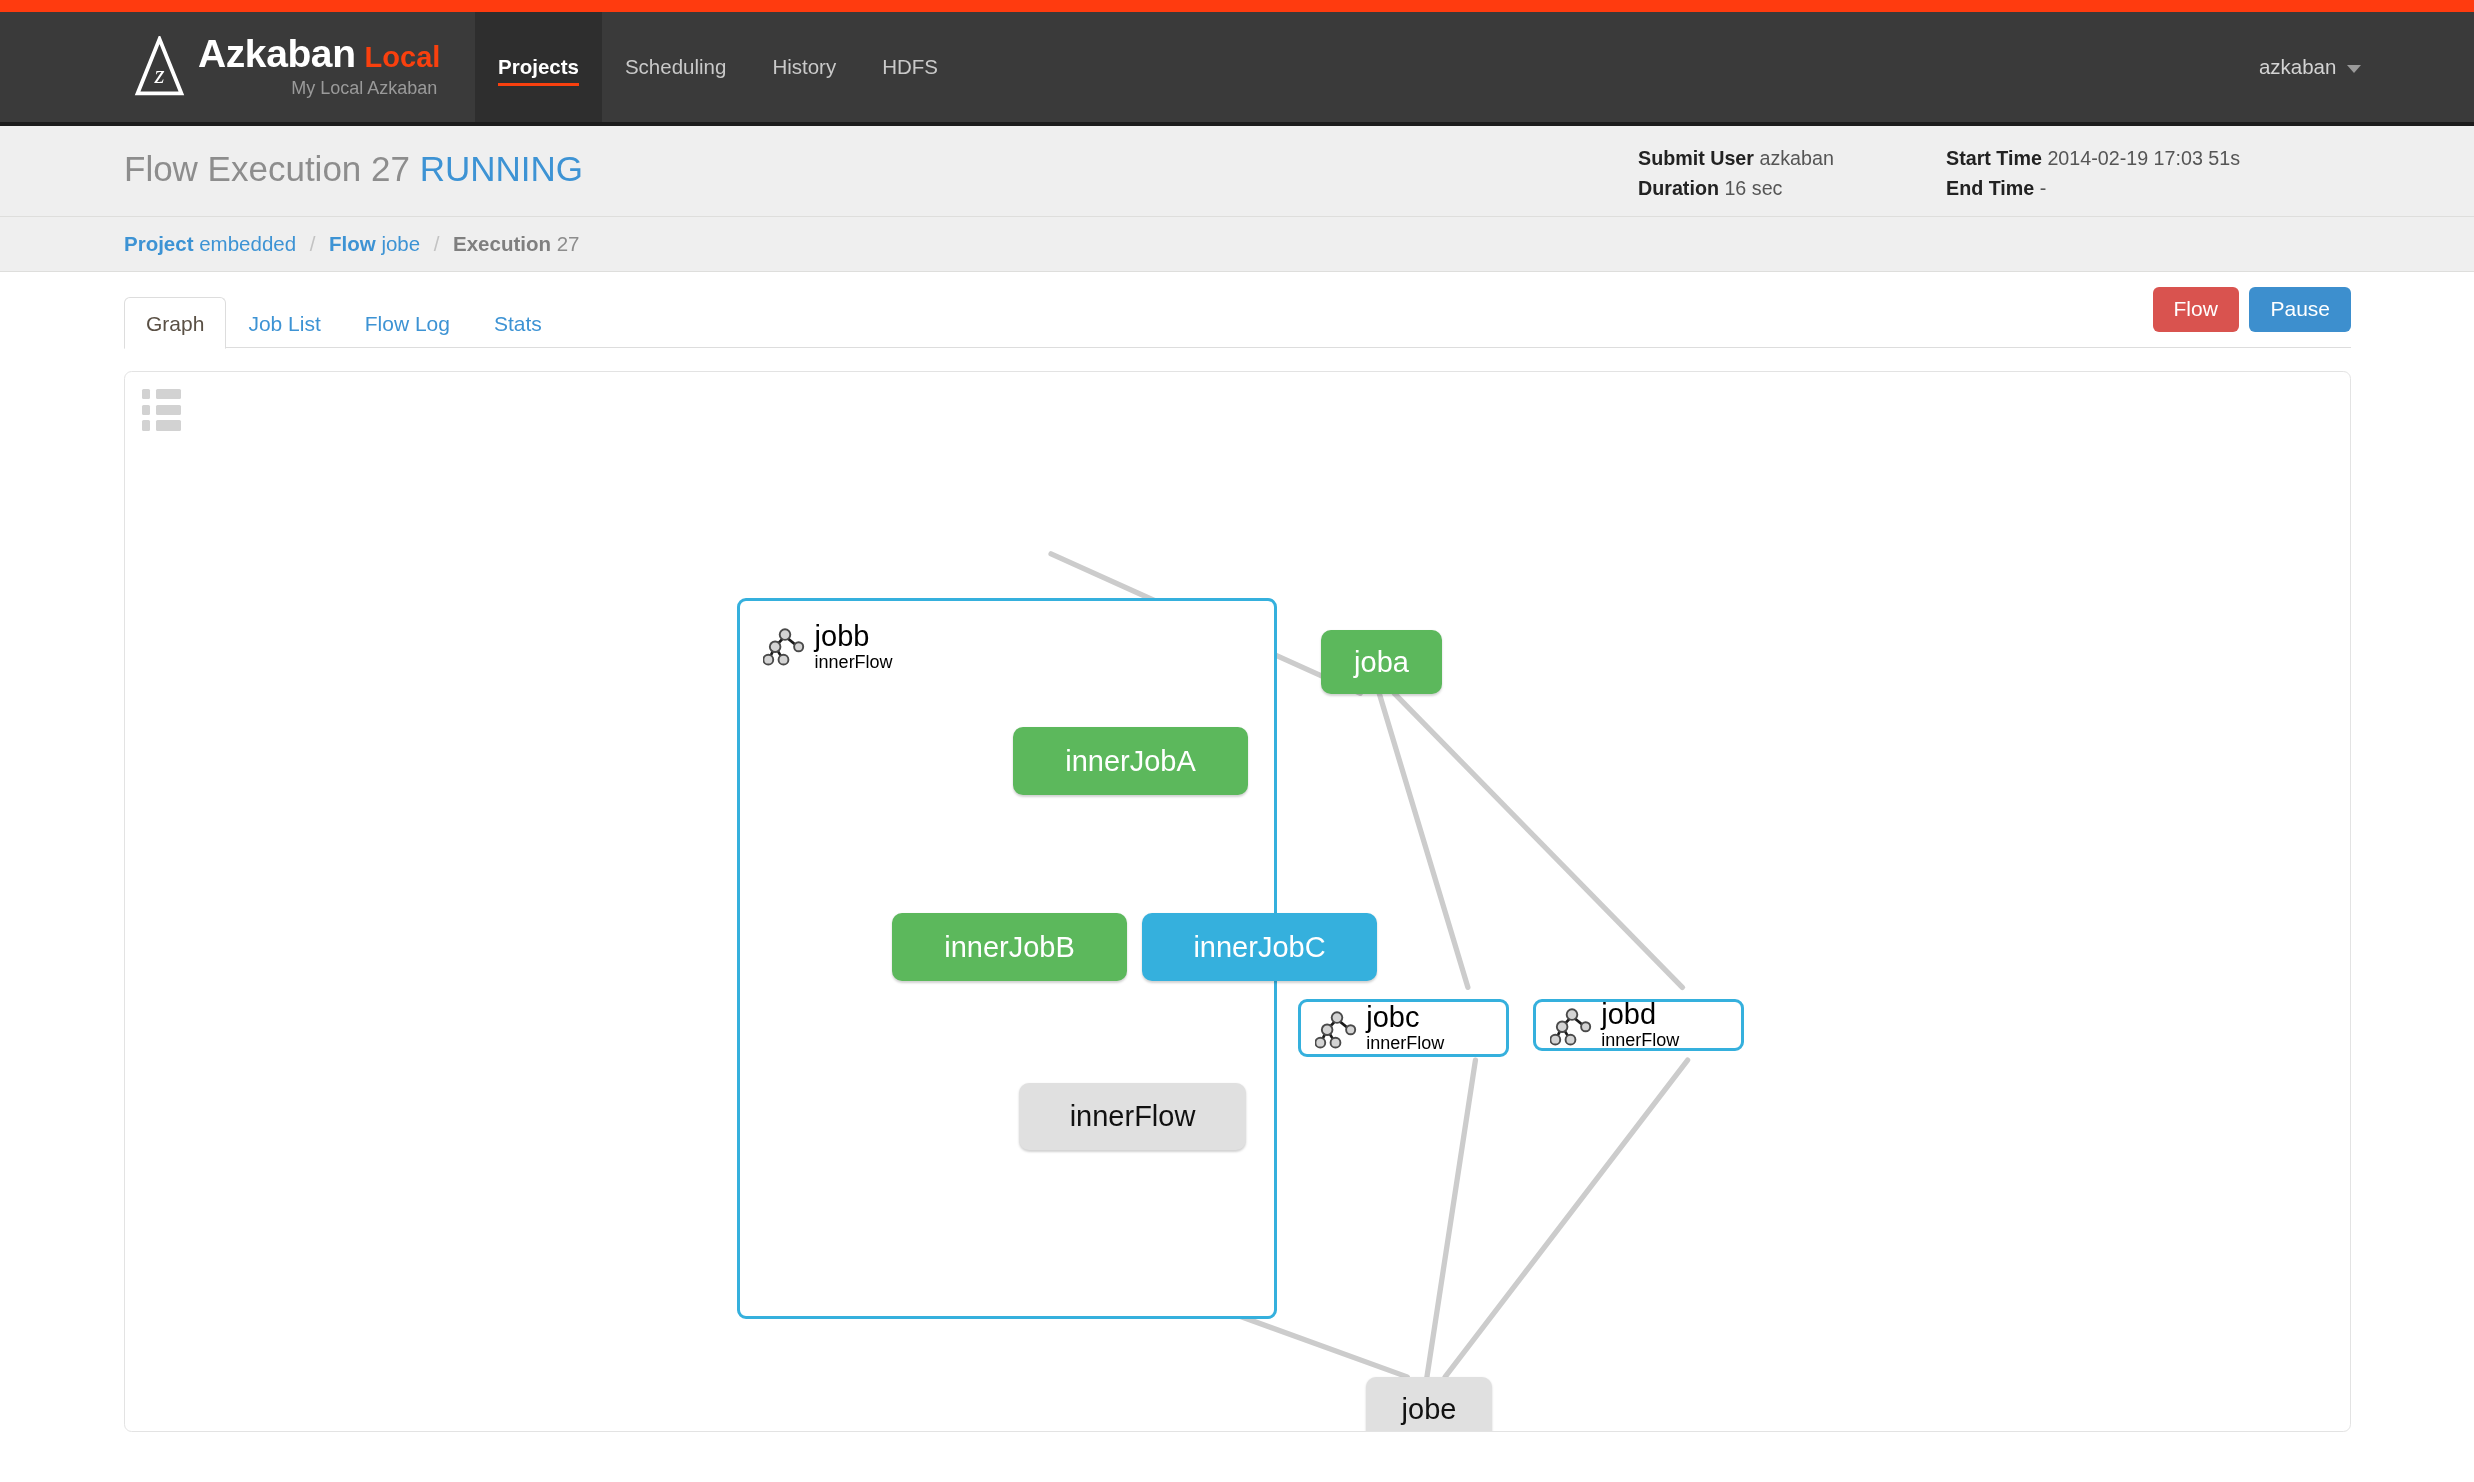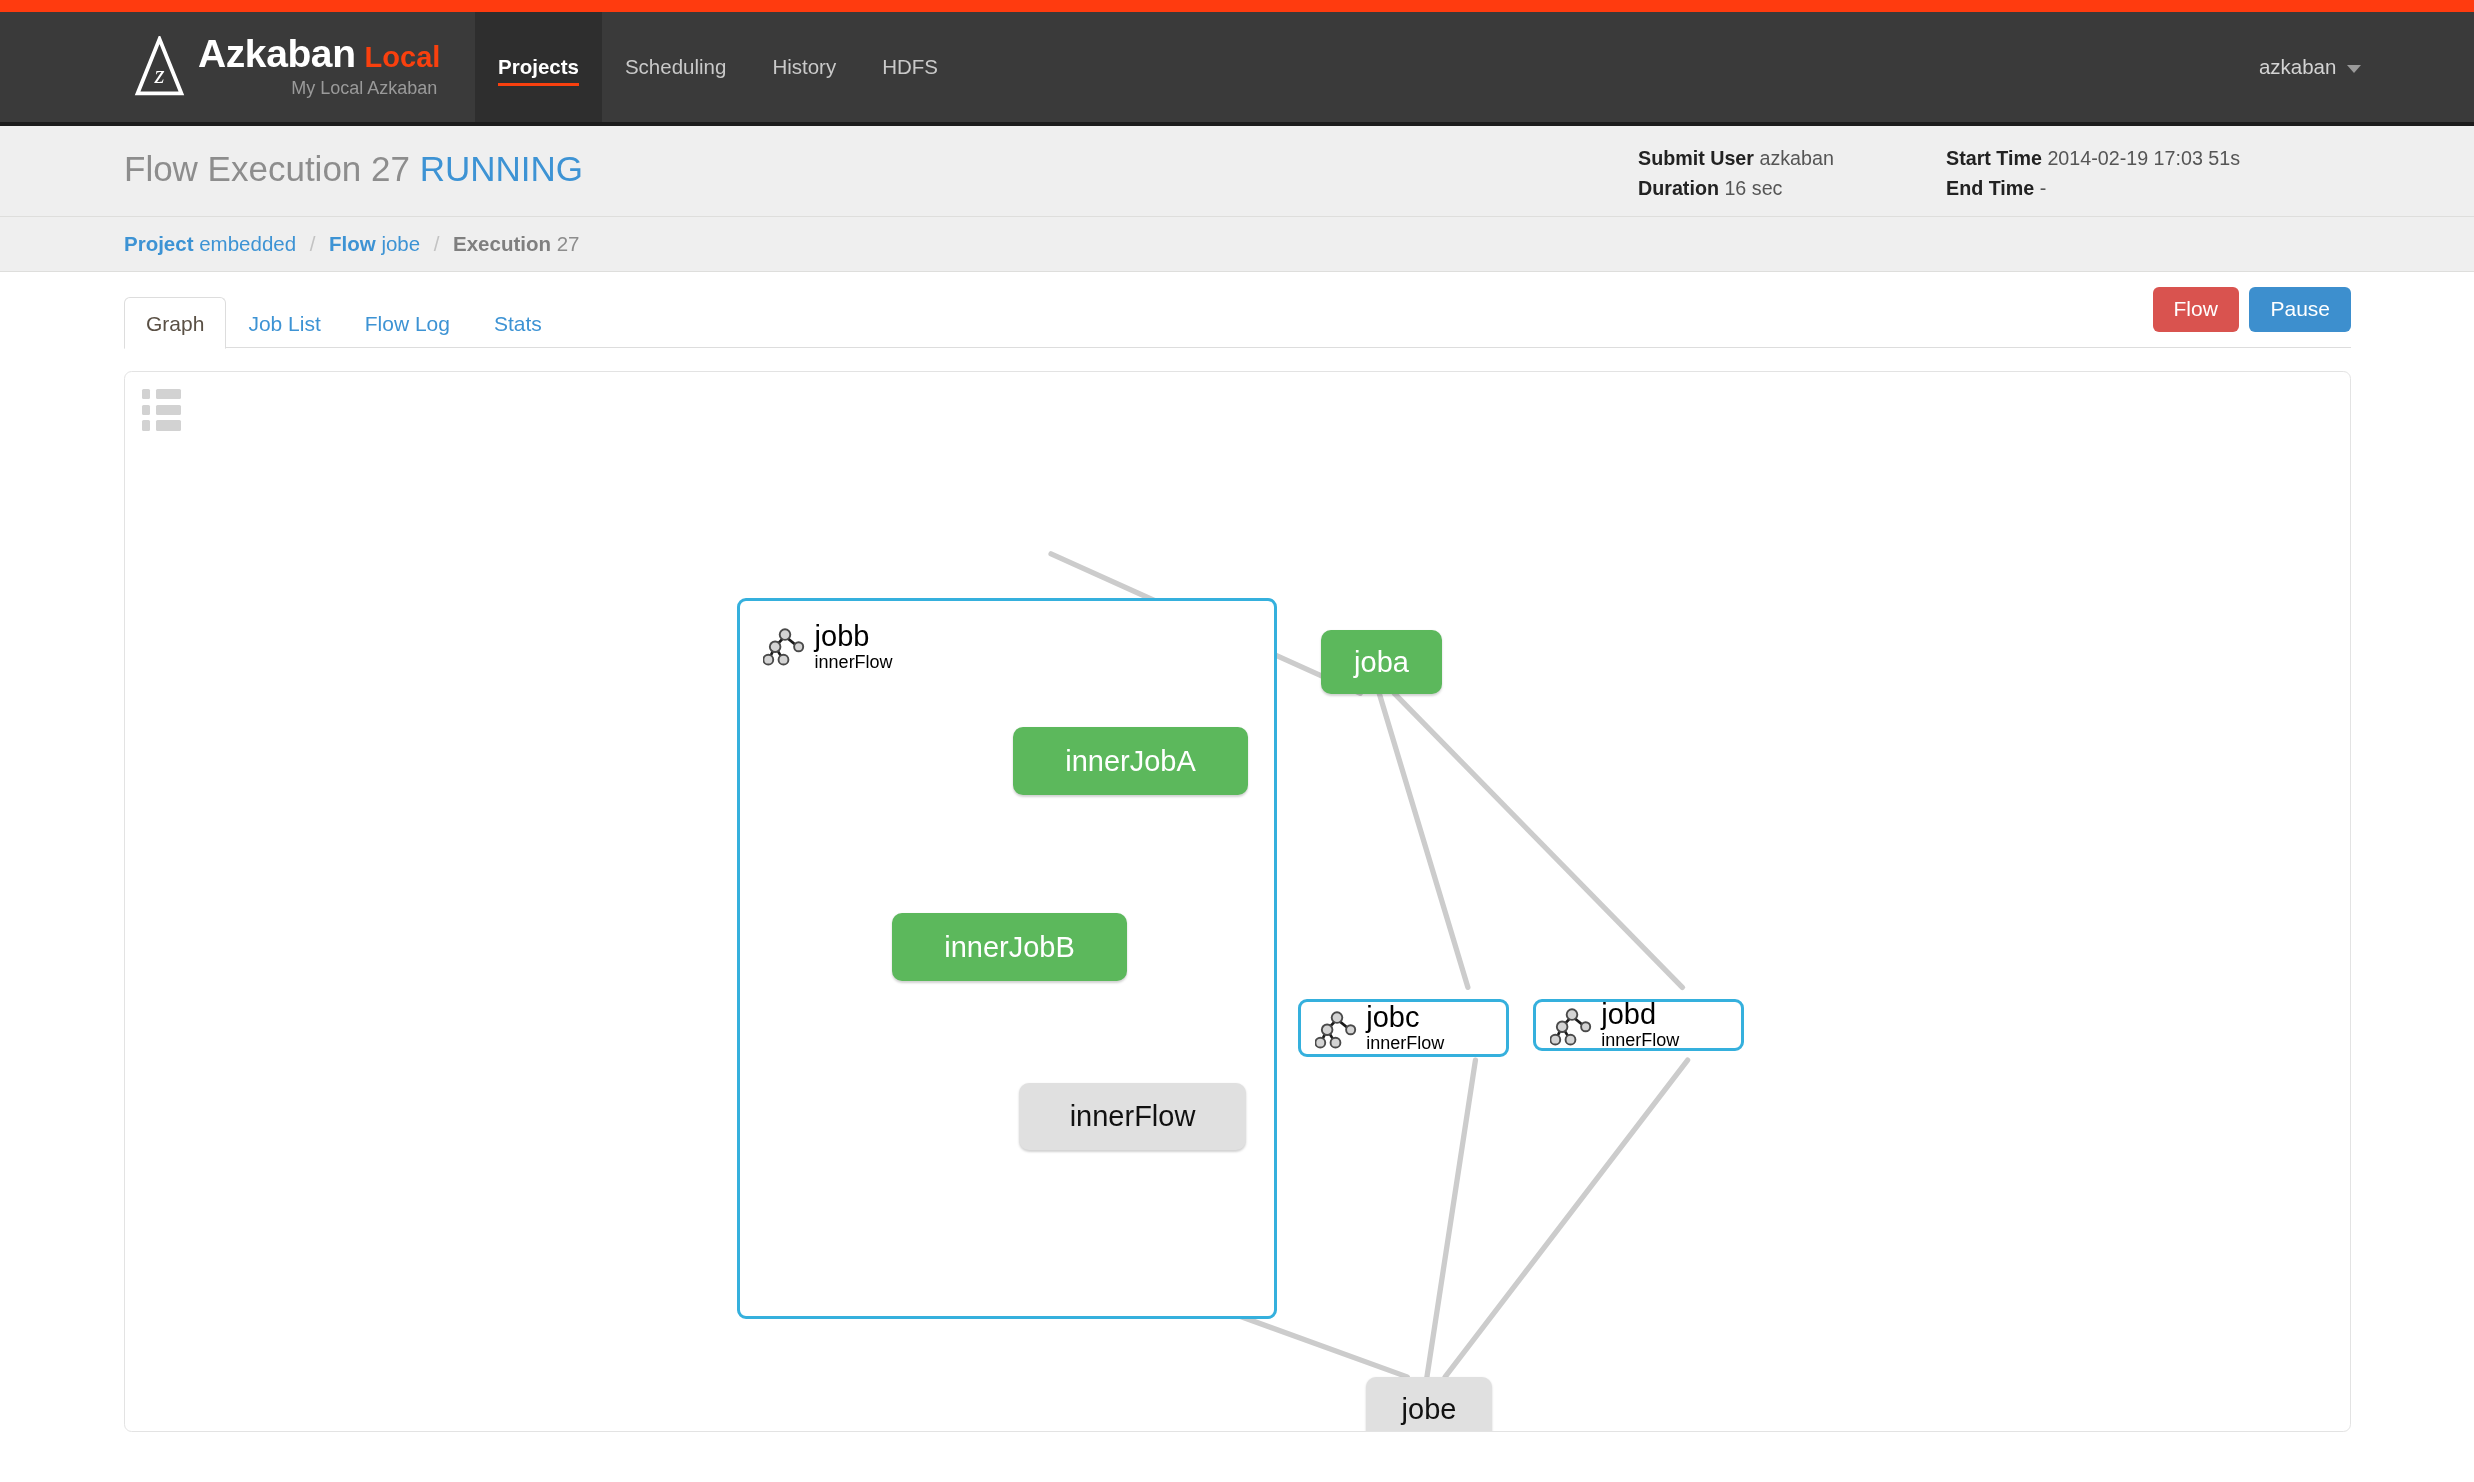--- a/index.html
+++ b/index.html
@@ -326,20 +326,23 @@
   </div>
 
   <div class="node green" style="left:888px; top:355px; width:235px; height:68px;">
     <span>innerJobA</span>
   </div>
 
   <div class="node green" style="left:767px; top:541px; width:235px; height:68px;">
     <span>innerJobB</span>
   </div>
 
+  <div class="node blue" style="left:1017px; top:541px; width:235px; height:68px;">
+    <span>innerJobC</span>
+  </div>
 
   <div class="node grey" style="left:894px; top:711px; width:227px; height:67px;">
     <span>innerFlow</span>
   </div>
 
   <div class="flowpill" style="left:1173px; top:627px; width:211px; height:58px;">
     <svg class="flow-icon" viewBox="0 0 58 54">
       <g stroke="#1a1a1a" stroke-width="3.5" fill="none">
         <line x1="29" y1="12" x2="46" y2="26"></line>
         <line x1="29" y1="12" x2="16" y2="26"></line>

